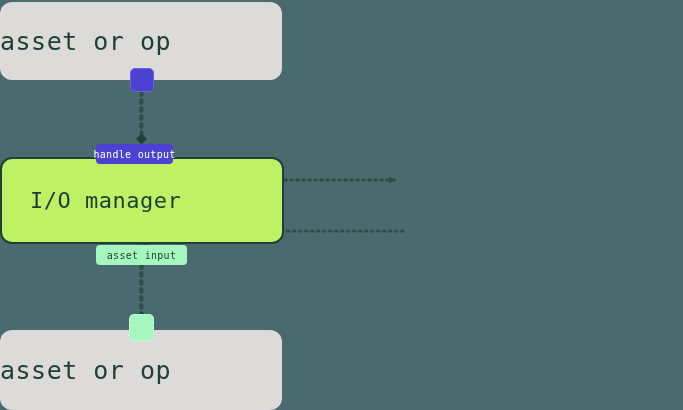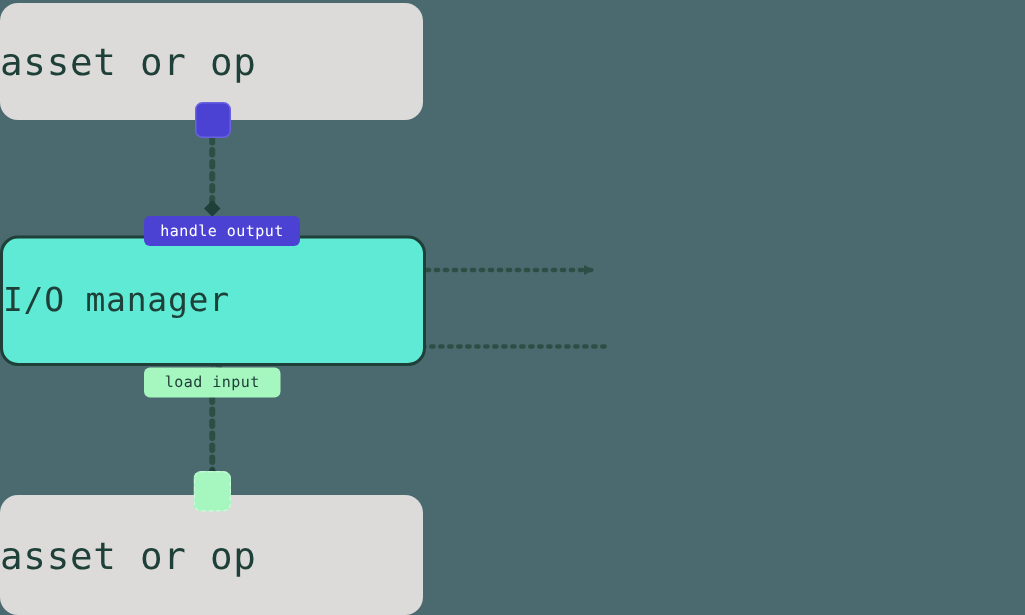--- a/index.html
+++ b/index.html
@@ -55,25 +55,26 @@
     left: 0px;
     top: 330px;
     width: 282px;
     height: 80px;
   }
   .node-iomanager {
     left: 0px;
     top: 157px;
     width: 284px;
     height: 87px;
-    background: #5eead4;
+    background: #bef264;
     border: 2px solid #1f4038;
     color: #1f4038;
     font-size: 22px;
     letter-spacing: 0.5px;
+    padding-left: 28px;
   }
   .node-storage {
     left: 403px;
     top: 162px;
     width: 278px;
     height: 86px;
     background: #234b40;
     color: #ffffff;
     font-size: 21px;
     letter-spacing: 0.5px;
@@ -106,21 +107,21 @@
     align-items: center;
     justify-content: center;
     border-radius: 4px;
     font-size: 10px;
     letter-spacing: 0.3px;
     white-space: nowrap;
   }
   .badge-handle-output {
     left: 96px;
     top: 144px;
-    width: 104px;
+    width: 77px;
     height: 20px;
     background: #4b42d4;
     color: #ffffff;
   }
   .badge-load-input {
     left: 96px;
     top: 245px;
     width: 91px;
     height: 20px;
     background: #a5f7bf;
@@ -169,16 +170,16 @@
 
   <div class="port port-out"></div>
 
   <div class="port port-in"></div>
 
   <div class="badge badge-handle-output">
     <span>handle output</span>
   </div>
 
   <div class="badge badge-load-input">
-    <span>load input</span>
+    <span>asset input</span>
   </div>
 
 </div>
 
 </body></html>

